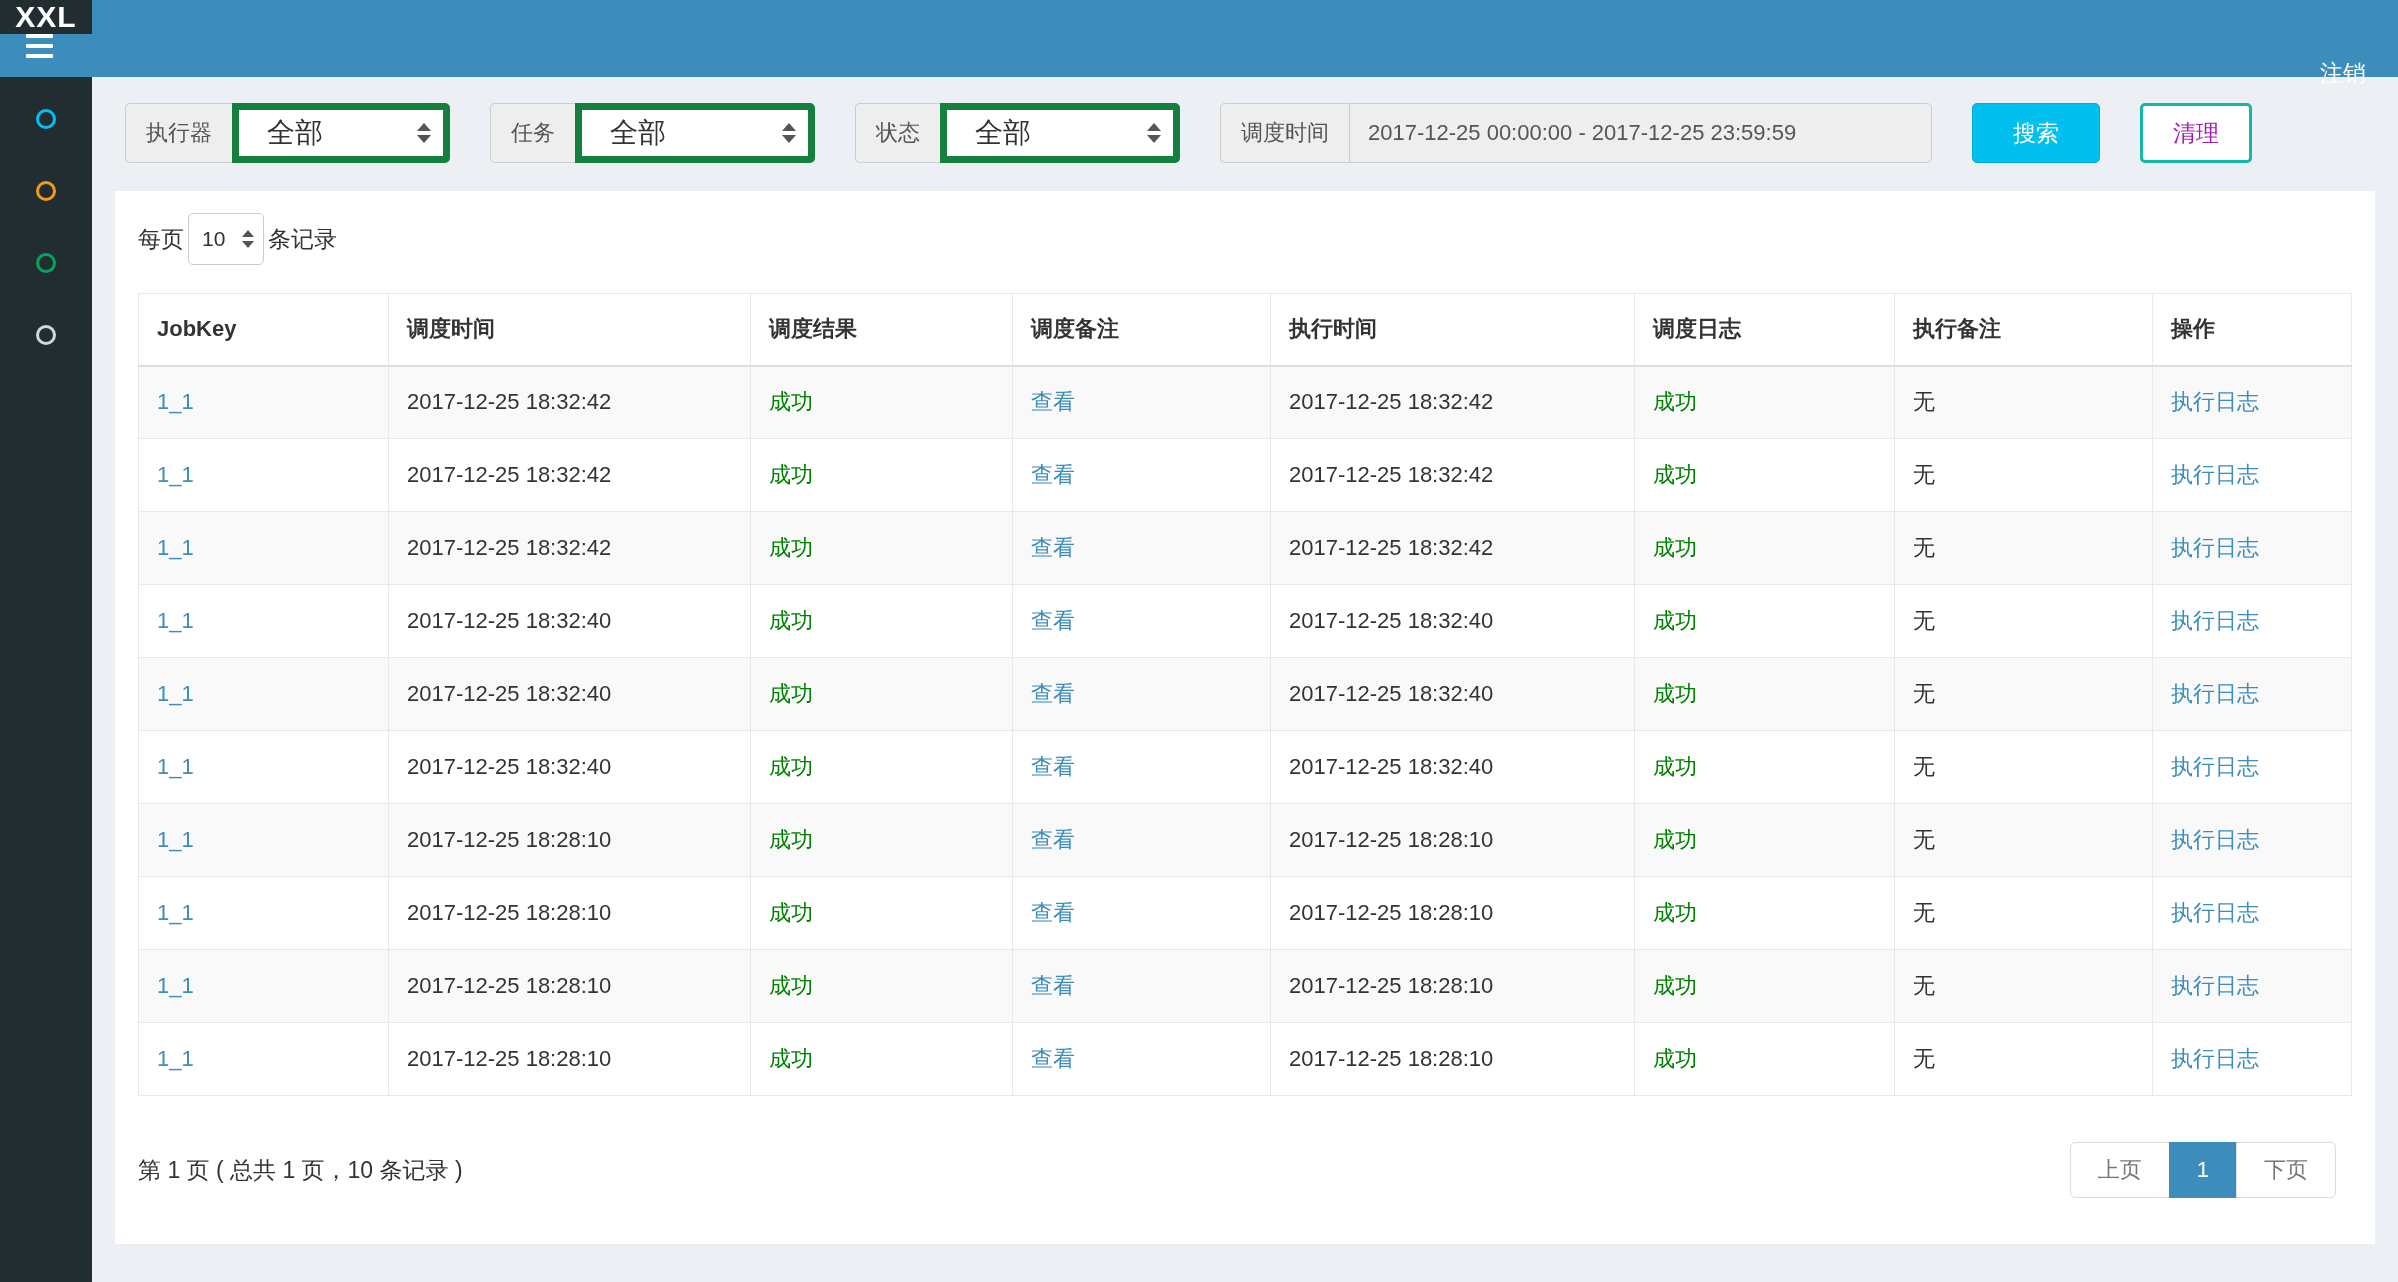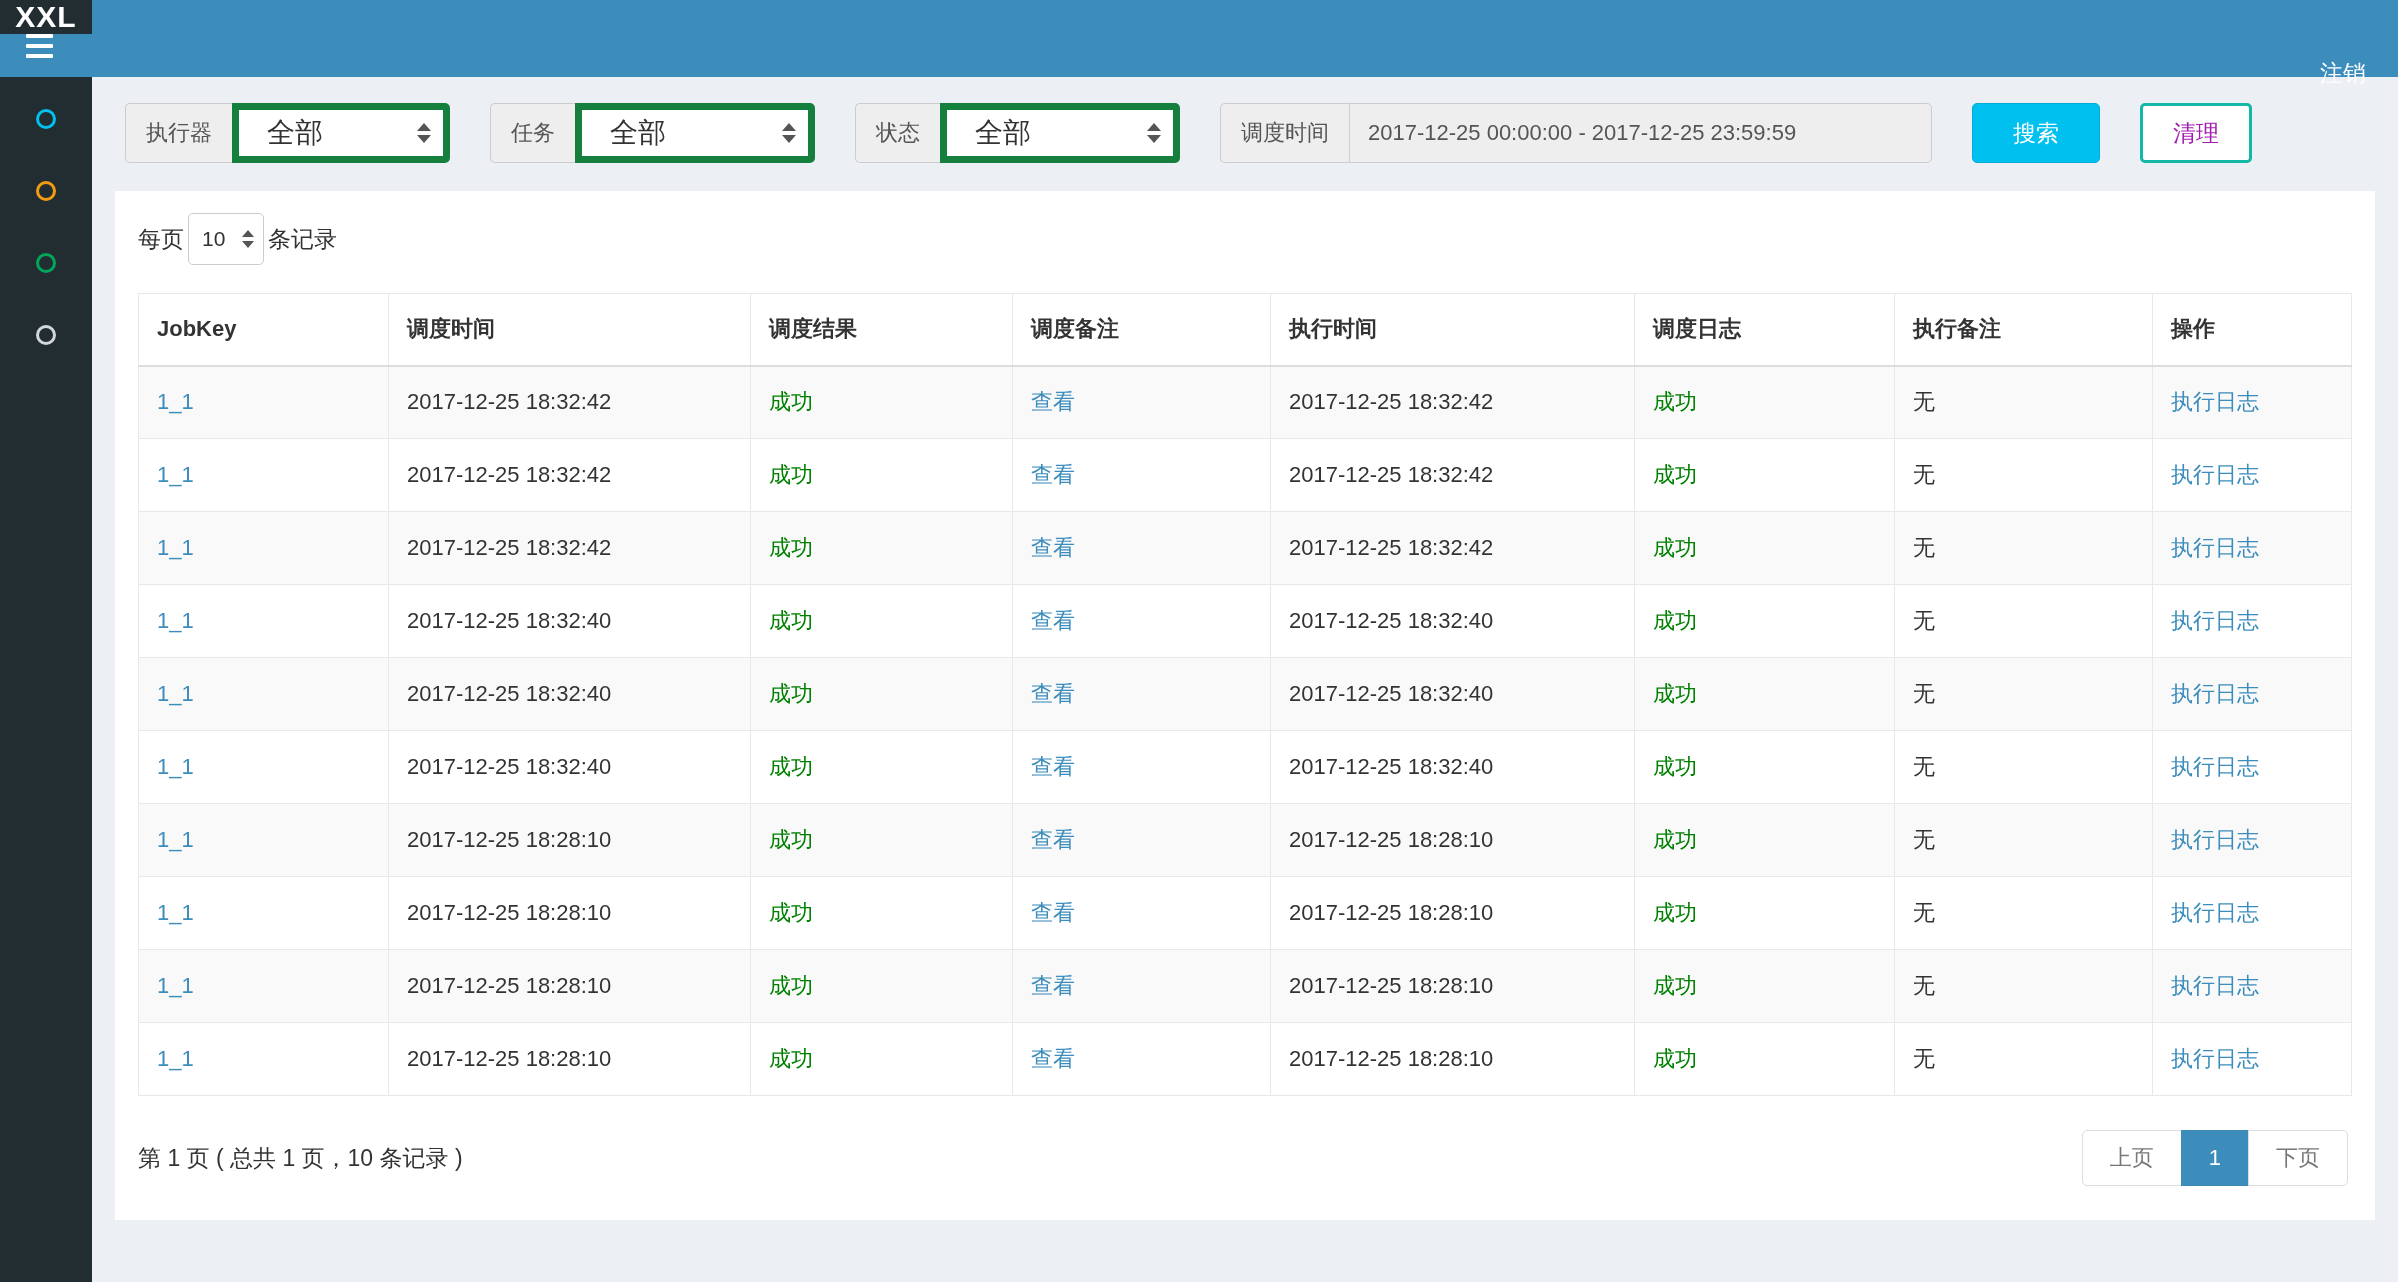--- a/index.html
+++ b/index.html
@@ -98,21 +98,21 @@
   .log-table th, .log-table td { border: 1px solid #e8e8e8; padding: 0 18px; text-align: left; vertical-align: middle; }
   .log-table th { height: 72px; font-weight: bold; border-bottom: 2px solid #ddd; background: #fff; }
   .log-table td { height: 73px; }
   .log-table tbody tr:nth-child(odd) { background: #f9f9f9; }
   .log-table tbody tr:nth-child(even) { background: #fff; }
   a.tbl-link { color: #3c8dbc; text-decoration: none; cursor: pointer; }
   .success-text { color: #008000; }
 
   
   .table-footer { display: flex; justify-content: space-between; align-items: center; margin-top: 30px; font-size: 23px; }
-  .pagination { display: flex; list-style: none; margin: 0; padding: 4px; }
+  .pagination { display: flex; list-style: none; margin: 12px; padding: 4px; }
   .pagination li {
     border: 1px solid #ddd; padding: 0 27px; height: 56px;
     display: flex; align-items: center; font-size: 22px; color: #777;
     cursor: pointer; background: #fff; margin-left: -1px;
   }
   .pagination li:first-child { border-radius: 5px 0 0 5px; margin-left: 0; }
   .pagination li:last-child { border-radius: 0 5px 5px 0; }
   .pagination li.active { background: #3c8dbc; border-color: #3c8dbc; color: #fff; }
 </style>
 </head>

